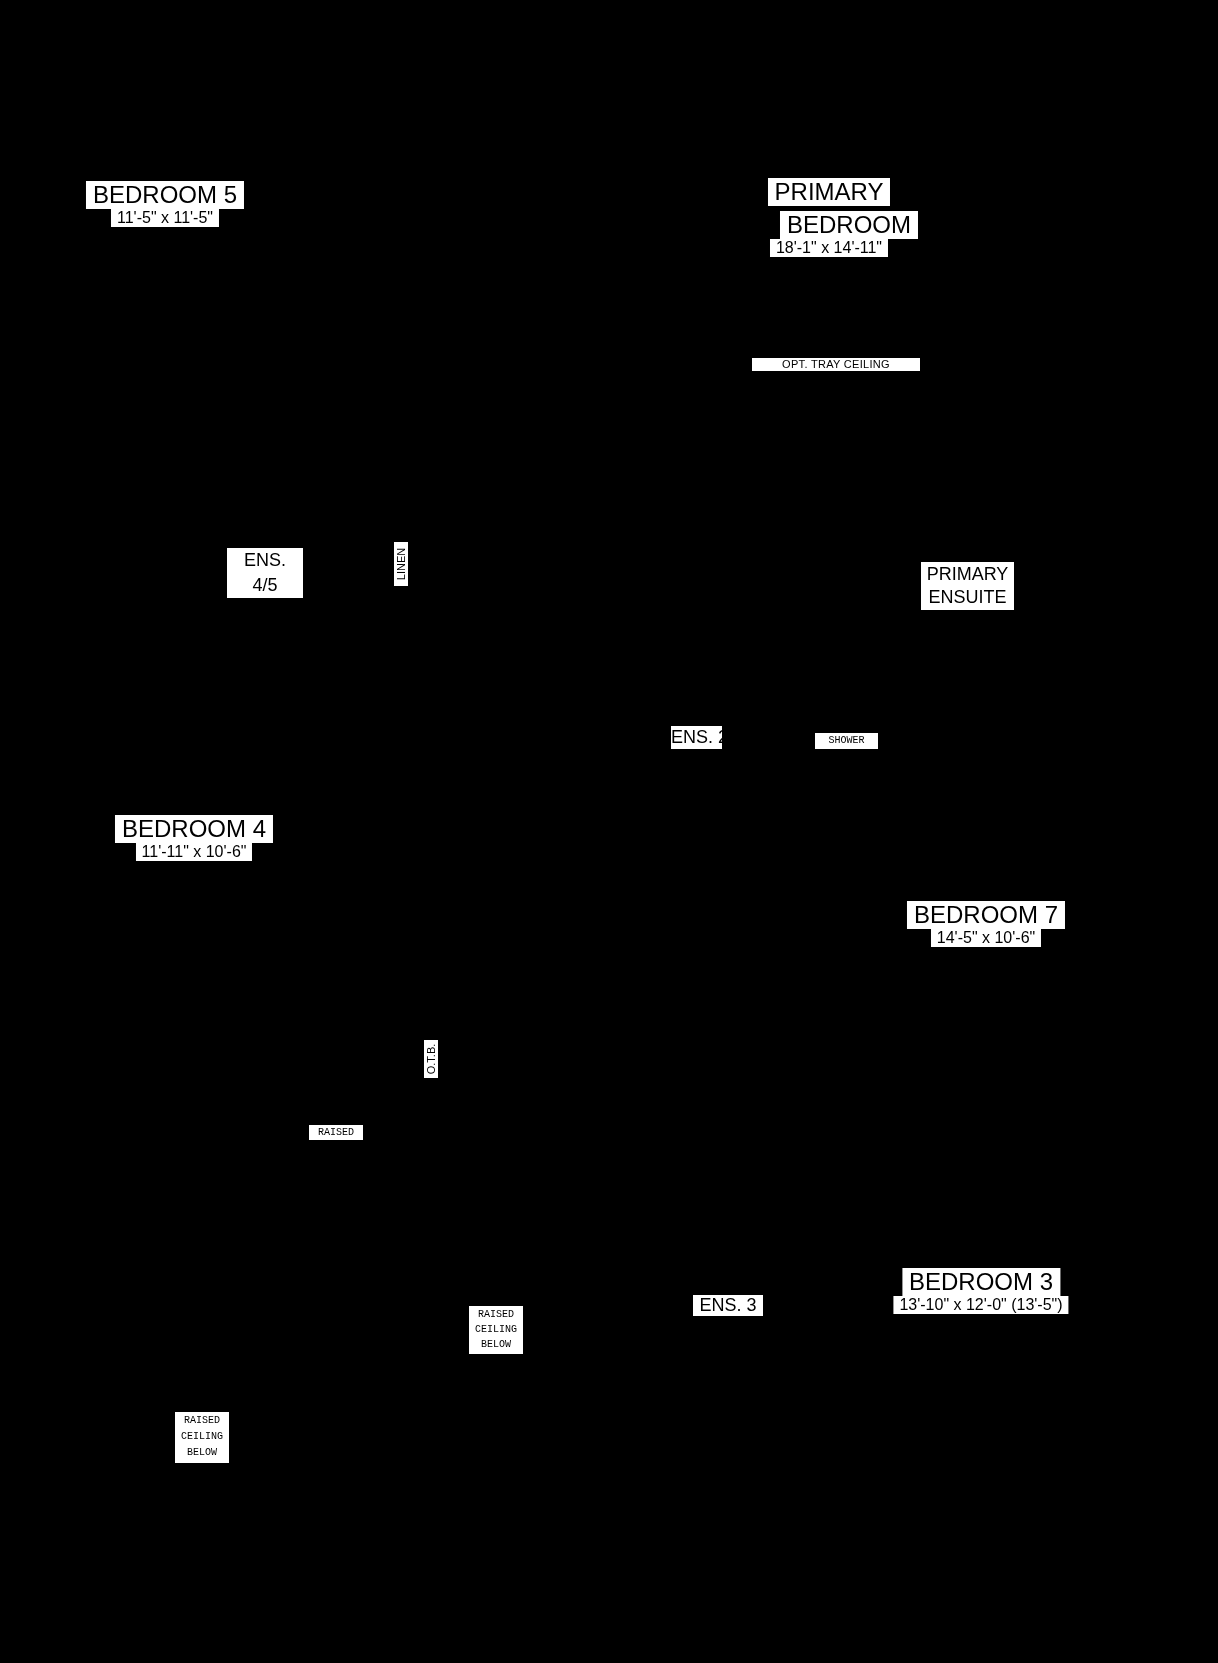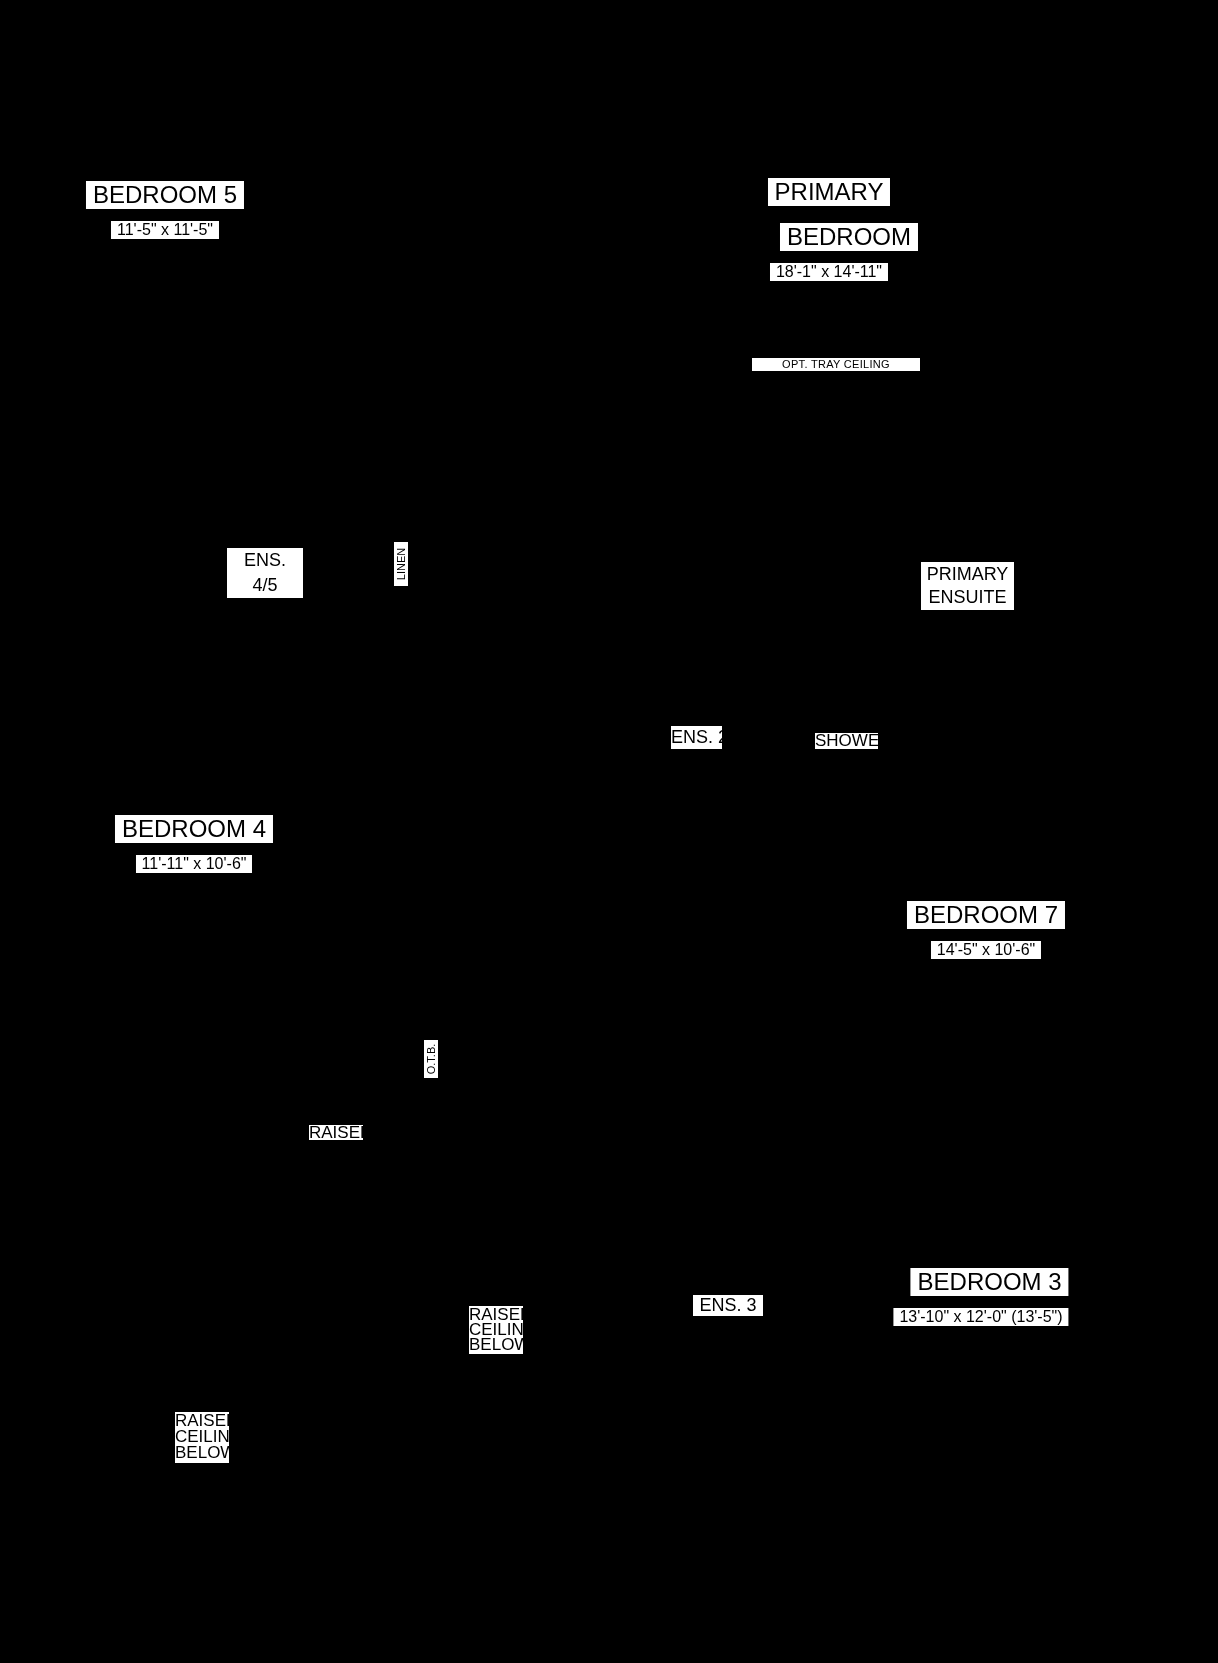--- a/index.html
+++ b/index.html
@@ -16,21 +16,20 @@
     font-family: "Liberation Sans", sans-serif;
     color: #000000;
   }
   
   .room {
     position: absolute;
     display: flex;
     flex-direction: column;
     align-items: center;
     transform: translateX(-50%);
-    gap: 12px;
   }
   .room .title {
     font-size: 24px;
     line-height: 28px;
     background: #ffffff;
     padding: 0 7px;
     white-space: nowrap;
   }
   .room .dims {
     font-size: 16px;
@@ -41,21 +40,21 @@
   }
   .room .gap { margin-top: 5px; margin-left: 40px; }
   
   .box {
     position: absolute;
     background: #ffffff;
     text-align: center;
     white-space: nowrap;
   }
   .ens-lg { font-size: 18px; }
-  .small  { font-size: 17px; }
+  .small  { font-size: 10px; font-family: Liberation Mono, monospace; }
   .tiny   { font-size: 11px; }
   .vert   { transform: rotate(-90deg); transform-origin: center; }
 </style>
 </head>
 <body>
 
 <div class="canvas">
 
   <div class="room" style="left:165px; top:181px;">
     <div class="title">BEDROOM 5</div>
@@ -93,21 +92,21 @@
 
   <div class="room" style="left:986px; top:901px;">
     <div class="title">BEDROOM 7</div>
     <div class="dims">14'-5" x 10'-6"</div>
   </div>
 
   <div class="box tiny vert" style="left:412px; top:1052px; width:38px; line-height:14px;">O.T.B.</div>
 
   <div class="box small" style="left:309px; top:1125px; width:54px; line-height:15px;">RAISED</div>
 
-  <div class="room" style="left:981px; top:1268px;align-items:flex-end;">
+  <div class="room" style="left:981px; top:1268px;">
     <div class="title">BEDROOM 3</div>
     <div class="dims">13'-10" x 12'-0" (13'-5")</div>
   </div>
 
   <div class="box ens-lg" style="left:693px; top:1295px; width:70px; line-height:21px;">ENS. 3</div>
 
   <div class="box small" style="left:469px; top:1306px; width:54px; height:47px; line-height:15px; padding-top:1px;">
     <div>RAISED</div>
     <div>CEILING</div>
     <div>BELOW</div>

